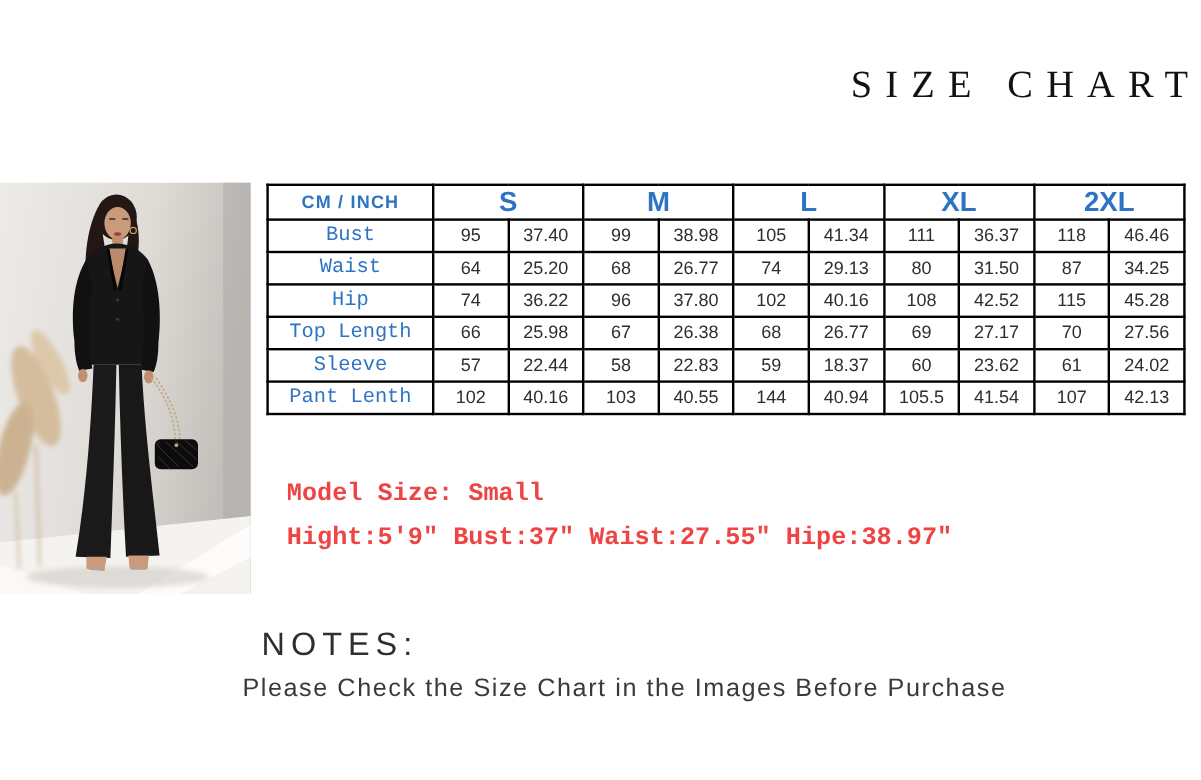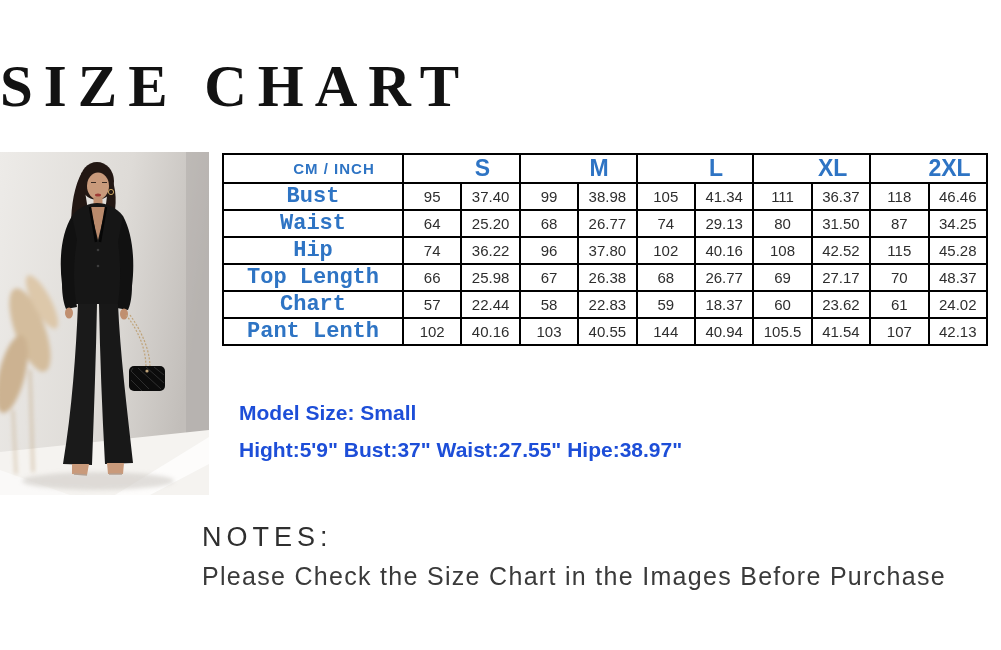--- a/index.html
+++ b/index.html
@@ -4,59 +4,59 @@
 <style>
   :root { --accent:#2e74c4; }
   html,body { margin:0; padding:0; }
   body {
     width:1001px; height:650px; position:relative; overflow:hidden;
     background:#ffffff; font-family:"Liberation Sans", sans-serif;
   }
 
   
   .title {
-    position:absolute; top:52px; left:0; width:100%; text-align:left;
-    font-family:"Liberation Serif", serif; font-size:59px; font-weight:700;
+    position:absolute; top:52px; left:0; width:100%; text-align:right;
+    font-family:"Liberation Serif", serif; font-size:32px; font-weight:400;
     letter-spacing:11px; color:#121212; white-space:nowrap;
   }
 
   
   .photo { position:absolute; left:0; top:152px; width:209px; height:343px; }
   .photo svg { display:block; }
 
   
   table.size-chart {
     position:absolute; left:222px; top:153px; width:766px;
     border-collapse:collapse; table-layout:fixed;
   }
   .size-chart th, .size-chart td {
     border:2px solid #000; text-align:center; vertical-align:middle; padding:0;
   }
-  .size-chart thead th { height:27px;padding-left:42px; }
+  .size-chart thead th { height:27px; }
   .size-chart tbody th, .size-chart tbody td { height:25px; }
   .unit-cell { width:136px; font-size:15px; font-weight:bold; color:var(--accent); letter-spacing:1px; }
   .size-cell { font-size:23px; font-weight:bold; color:var(--accent); }
-  .row-label  { font-family:"Liberation Mono", monospace; font-size:22px; font-weight:bold; color:var(--accent); }
+  .row-label  { font-family:"Liberation Mono", monospace; font-size:17px; font-weight:normal; color:var(--accent); }
   .val-cell   { font-size:15px; color:#2e2e2e; font-weight:normal; }
 
   
   .model-info {
     position:absolute; left:239px; top:401px;
-    font-family:Liberation Sans, sans-serif; font-weight:bold;
-    font-size:21px; color:#1d4ed8;
+    font-family:Liberation Mono, monospace; font-weight:bold;
+    font-size:21px; color:#ef4444;
   }
   .model-info .info-line { margin:0 0 13px 0; white-space:nowrap; }
 
   
   .notes { position:absolute; left:202px; top:522px; }
   .notes-heading {
-    font-size:27px; letter-spacing:5px; color:#2f2f2f; margin:0 0 9px 0;
+    font-size:27px; letter-spacing:5px; color:#2f2f2f; margin:0 0 9px 16px;
   }
   .note-line {
-    font-size:25px; letter-spacing:1.3px; color:#3a3a3a;
+    font-size:21px; letter-spacing:1.3px; color:#3a3a3a;
     margin:0 16px 12px 0; white-space:nowrap;
   }
 </style>
 </head>
 <body>
 
 <div class="title">SIZE CHART</div>
 
 <div class="photo" title="Model with long dark hair wearing black long-sleeve V-neck top and black wide-leg pants, holding a black quilted chain handbag, beige pampas grass at left">
   <svg width="209" height="343" viewBox="0 0 209 343">
@@ -189,24 +189,24 @@
         <th class="row-label">Top Length</th>
         <td class="val-cell">66</td>
         <td class="val-cell">25.98</td>
         <td class="val-cell">67</td>
         <td class="val-cell">26.38</td>
         <td class="val-cell">68</td>
         <td class="val-cell">26.77</td>
         <td class="val-cell">69</td>
         <td class="val-cell">27.17</td>
         <td class="val-cell">70</td>
-        <td class="val-cell">48.37</td>
-      </tr>
-      <tr>
-        <th class="row-label">Chart</th>
+        <td class="val-cell">27.56</td>
+      </tr>
+      <tr>
+        <th class="row-label">Sleeve</th>
         <td class="val-cell">57</td>
         <td class="val-cell">22.44</td>
         <td class="val-cell">58</td>
         <td class="val-cell">22.83</td>
         <td class="val-cell">59</td>
         <td class="val-cell">18.37</td>
         <td class="val-cell">60</td>
         <td class="val-cell">23.62</td>
         <td class="val-cell">61</td>
         <td class="val-cell">24.02</td>

